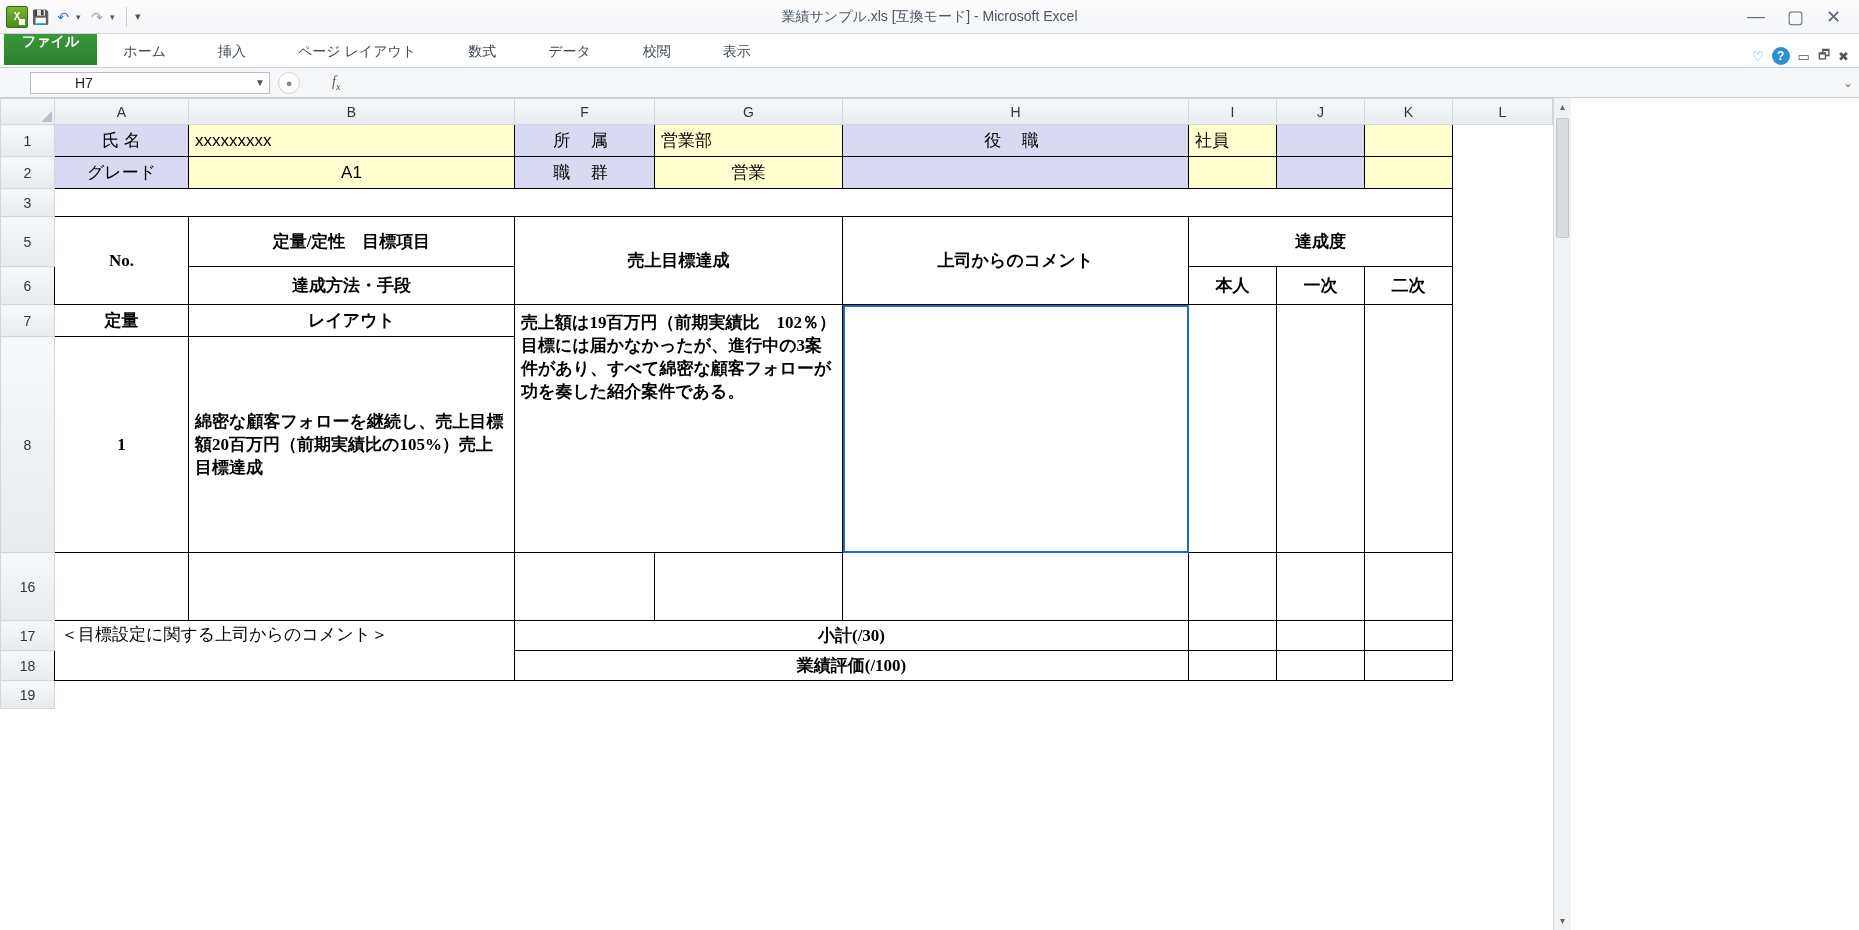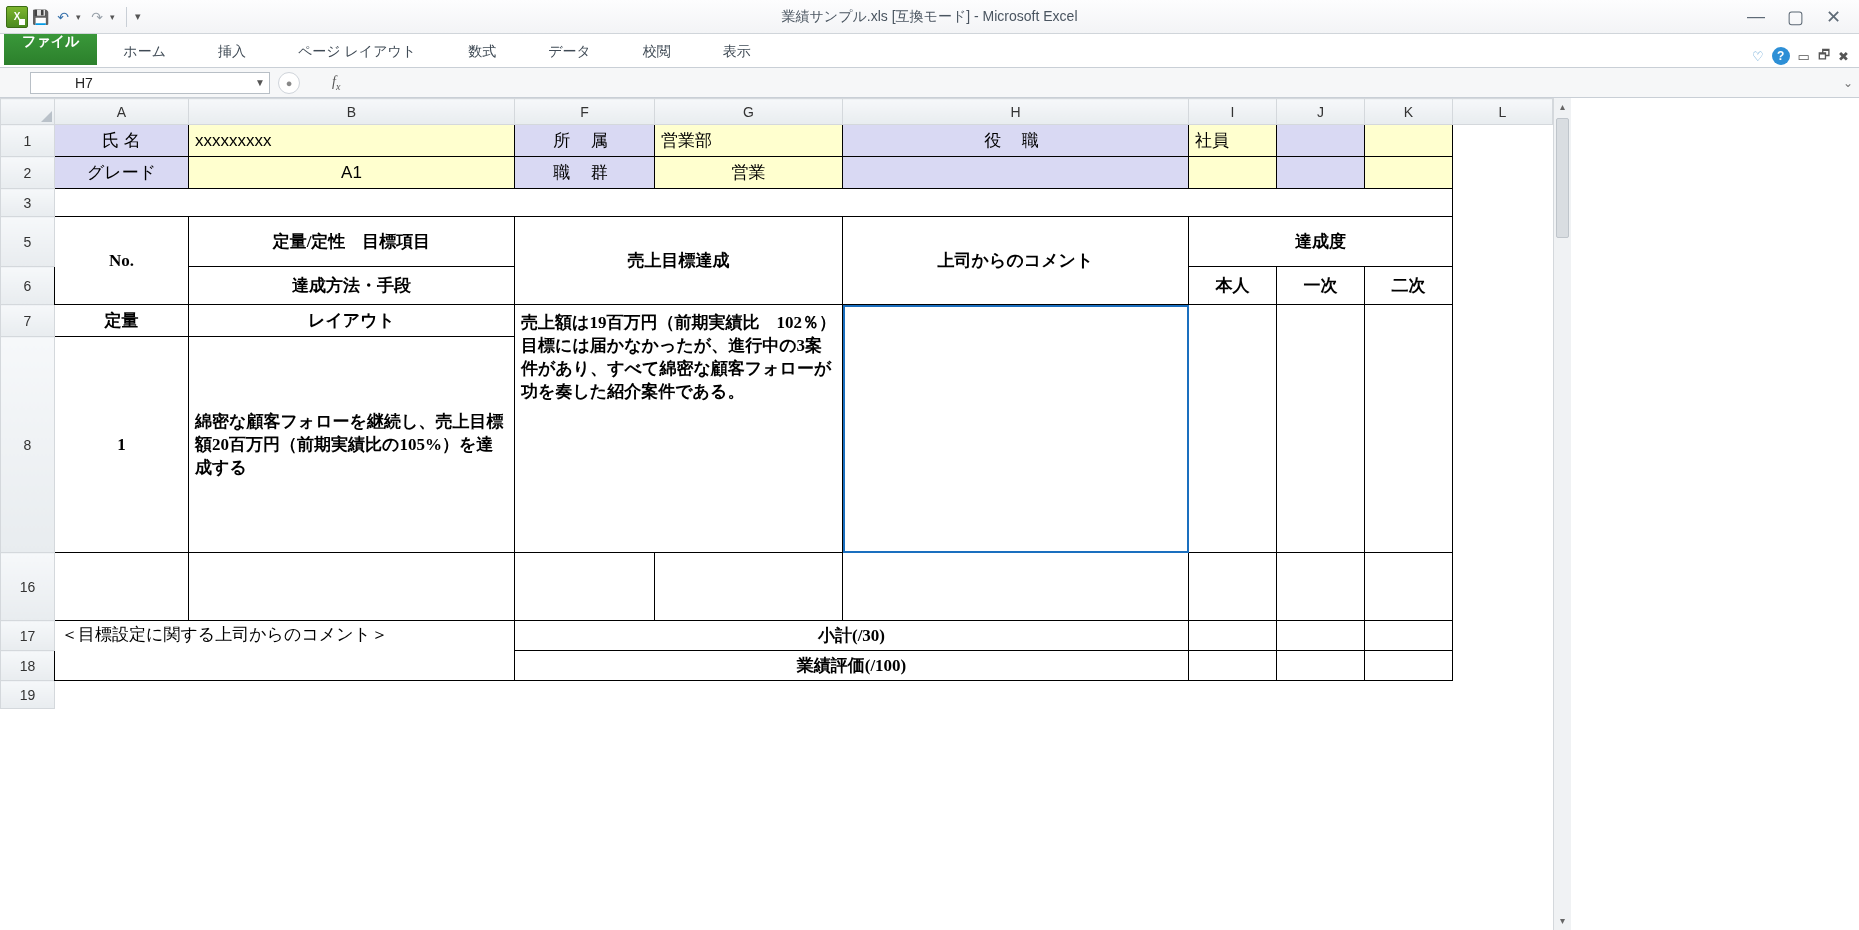--- a/index.html
+++ b/index.html
@@ -210,21 +210,21 @@
 目標には届かなかったが、進行中の3案件があり、すべて綿密な顧客フォローが功を奏した紹介案件である。</td>
   <td class="cell sel thin" rowspan="2"></td>
   <td class="cell thin" rowspan="2"></td>
   <td class="cell thin" rowspan="2"></td>
   <td class="cell thin thickR" rowspan="2"></td>
   <td class="cell" rowspan="2" style="border:none;"></td>
 </tr>
 <tr class="r8">
   <th class="rowhdr">8</th>
   <td class="cell ctr bold thickL thin mid">1</td>
-  <td class="cell bold thin mid">綿密な顧客フォローを継続し、売上目標額20百万円（前期実績比の105%）を達成する</td>
+  <td class="cell bold thin mid">綿密な顧客フォローを継続し、売上目標額20百万円（前期実績比の105%）売上目標達成</td>
 </tr>
 <tr class="r16">
   <th class="rowhdr">16</th>
   <td class="cell thickL thin"></td>
   <td class="cell thin"></td>
   <td class="cell thin"></td>
   <td class="cell thin"></td>
   <td class="cell thin"></td>
   <td class="cell thin"></td>
   <td class="cell thin"></td>

